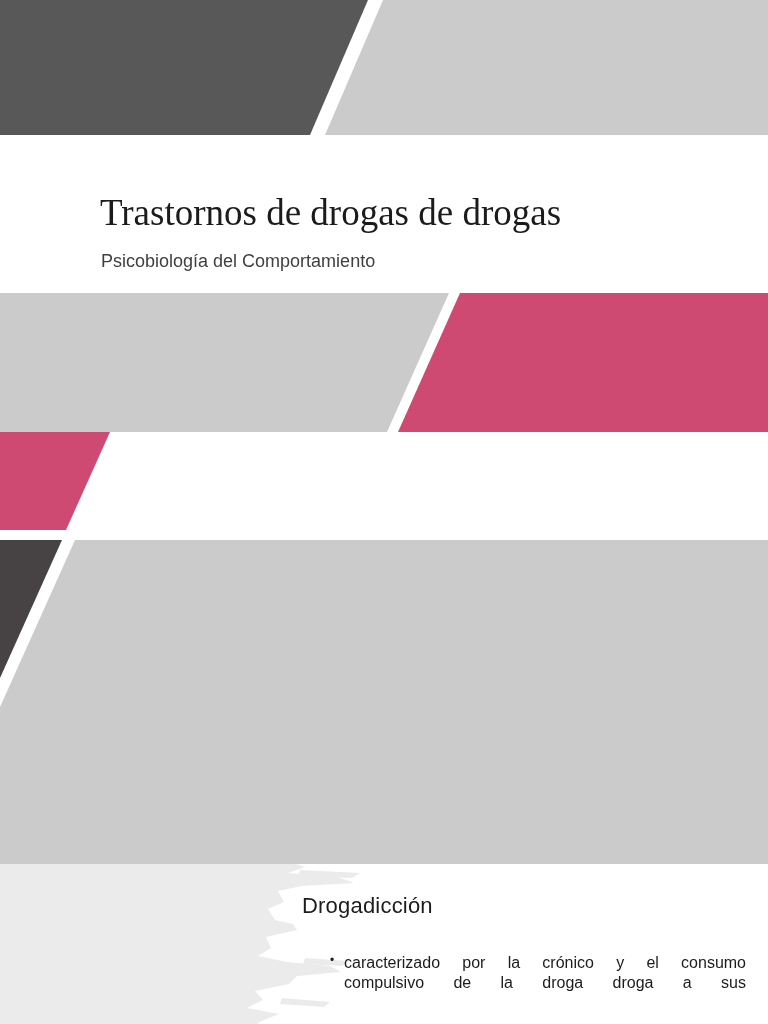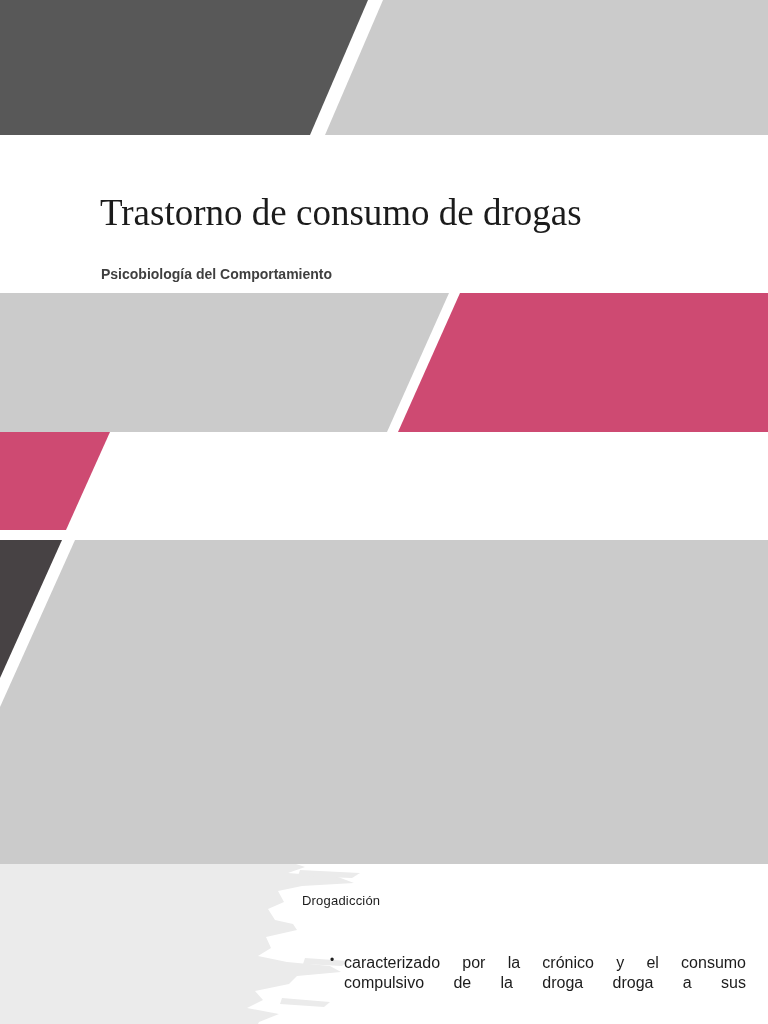--- a/index.html
+++ b/index.html
@@ -12,48 +12,48 @@
   .shape{position:absolute;left:0;top:0;width:768px;height:432px;pointer-events:none;}
 
   
   .s1-dark {background:#585858;clip-path:polygon(0 0,368px 0,310px 135px,0 135px);}
   .s1-light{background:#cbcbcb;clip-path:polygon(383px 0,768px 0,768px 135px,325px 135px);}
   .s1-gray2{background:#cbcbcb;clip-path:polygon(0 293px,449px 293px,387px 432px,0 432px);}
   .s1-pink {background:#ce4a72;clip-path:polygon(460px 293px,768px 293px,768px 432px,398px 432px);}
   .s1-title{position:absolute;left:100px;top:191px;width:600px;
             font-family:"Liberation Serif",serif;font-size:37px;line-height:1.2;
             color:#1b1b1b;white-space:nowrap;}
-  .s1-subtitle{position:absolute;left:101px;top:266px;font-size:14px;color:#3f3f3f;font-weight:bold;}
+  .s1-subtitle{position:absolute;left:101px;top:251px;font-size:18px;color:#3f3f3f;}
 
   
   .s2-pink{background:#ce4a72;clip-path:polygon(0 0,110px 0,66px 98px,0 98px);}
   .s2-gray{background:#cbcbcb;clip-path:polygon(75px 108px,768px 108px,768px 432px,0 432px,0 275px);}
   .s2-dark{background:#474244;clip-path:polygon(0 108px,62px 108px,0 246px);}
   .s2-body{position:absolute;left:84px;top:432px;width:670px;color:#1f1f1f;}
   .dot{position:absolute;left:-16px;top:2px;font-size:13px;color:#1f1f1f;}
 
   
   .s3-texture{position:absolute;left:0;top:0;}
-  .s3-heading{position:absolute;left:302px;top:29px;font-size:13px;color:#1c1c1c;
+  .s3-heading{position:absolute;left:302px;top:29px;font-size:22px;color:#1c1c1c;
               letter-spacing:.2px;}
   .s3-bullet{position:absolute;left:344px;top:89px;width:402px;color:#1c1c1c;}
   .s3-bullet .dot{left:-14px;top:0;font-size:12px;}
   .s3-line{font-size:16px;line-height:20px;text-align:justify;text-align-last:justify;}
 </style>
 </head>
 <body>
 
 <div id="page">
 
   <section class="slide" id="slide1">
     <div class="shape s1-dark"></div>
     <div class="shape s1-light"></div>
     <div class="shape s1-gray2"></div>
     <div class="shape s1-pink"></div>
-    <h1 class="s1-title" style="margin:0;font-weight:normal;">Trastorno de consumo de drogas</h1>
+    <h1 class="s1-title" style="margin:0;font-weight:normal;">Trastornos de drogas de drogas</h1>
     <div class="s1-subtitle">Psicobiología del Comportamiento</div>
   </section>
 
   <section class="slide" id="slide2">
     <div class="shape s2-gray"></div>
     <div class="shape s2-pink"></div>
     <div class="shape s2-dark"></div>
 
     <div class="s2-body">
       

